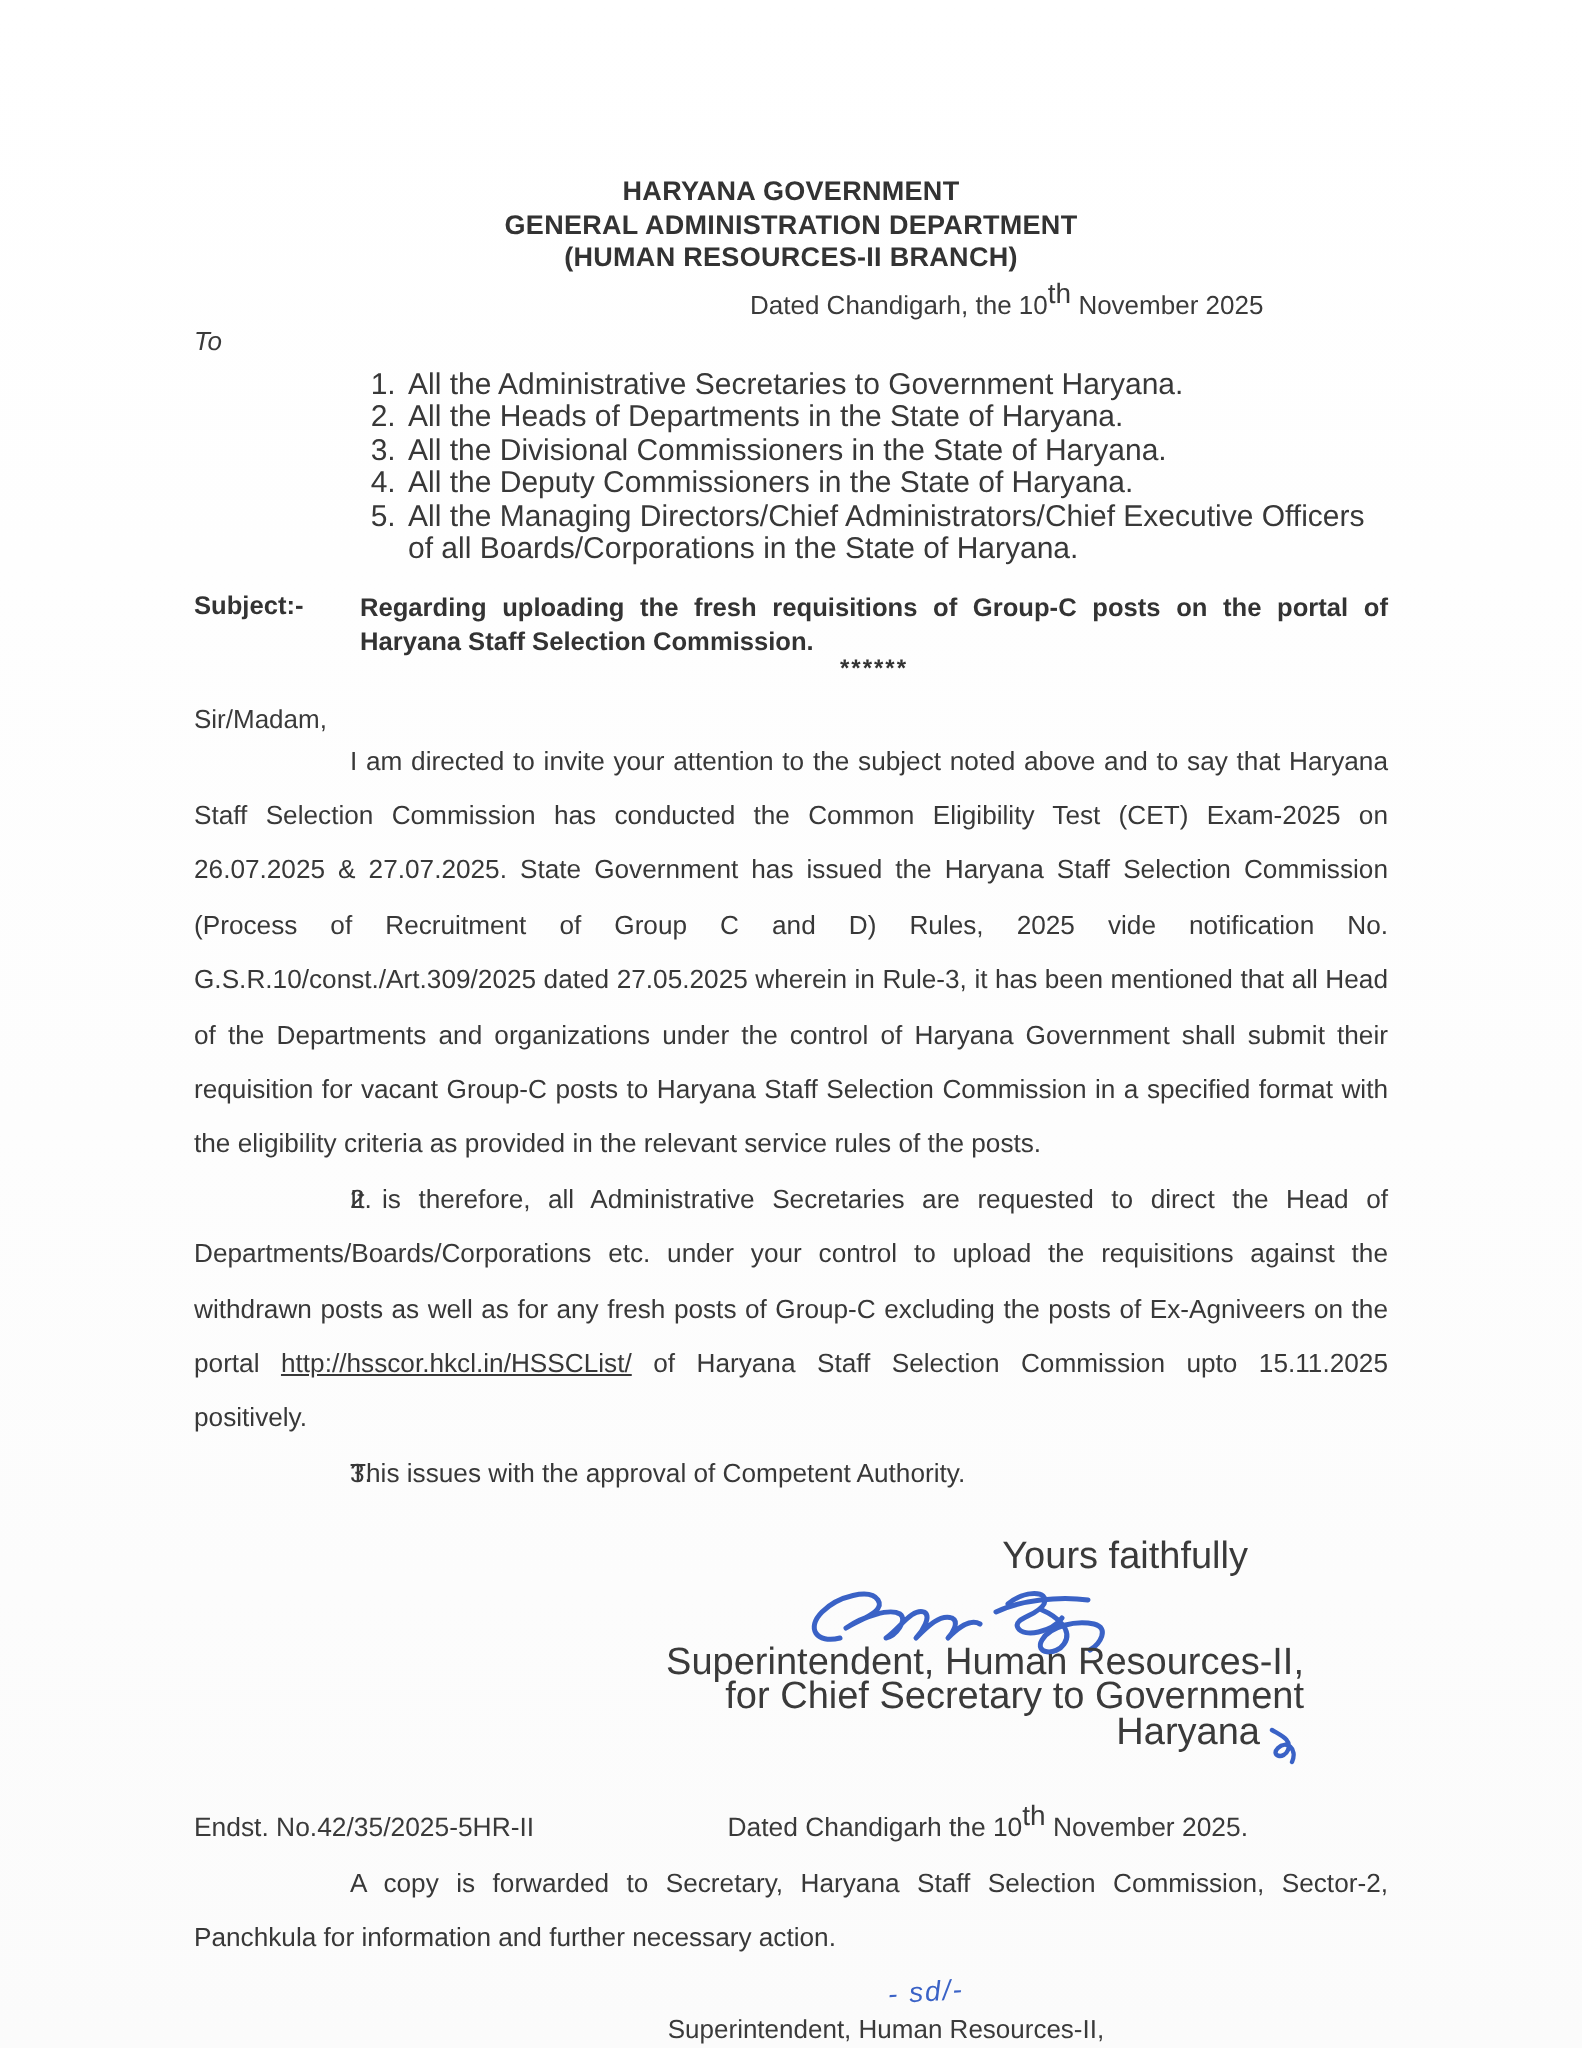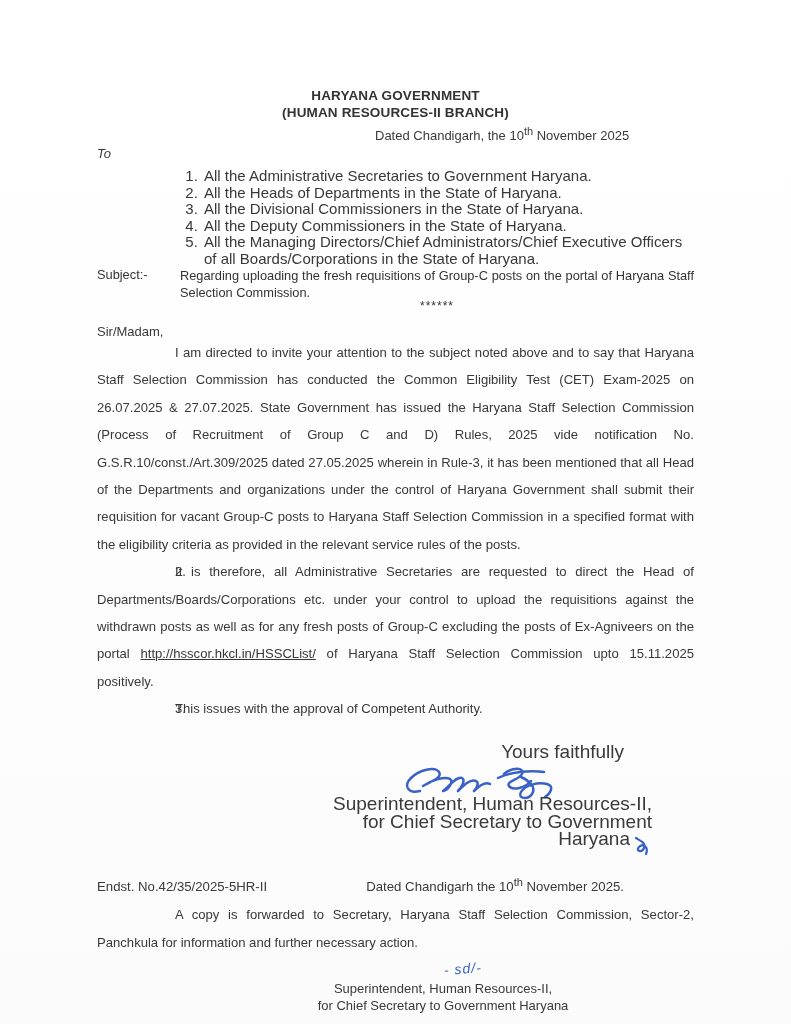--- a/index.html
+++ b/index.html
@@ -8,25 +8,25 @@
     width:791px; height:1024px;
     background:linear-gradient(180deg,#ffffff 0%,#fdfdfd 55%,#fbfbfb 100%);
     font-family:"Liberation Sans", sans-serif;
     color:#3a3a3a;
     padding:88px 97px 0 97px;
     position:relative;
     overflow:hidden;
   }
   .header { text-align:center; font-weight:bold; font-size:13.5px; line-height:16.5px; letter-spacing:0.15px; color:#333; }
   .date-line { font-size:13px; margin-top:7px; padding-left:278px; white-space:nowrap; }
-  sup { font-size:11px; vertical-align:super; line-height:0; }
+  sup { font-size:14px; vertical-align:super; line-height:0; }
   .to { font-size:13px; margin-top:3px;font-style:italic; }
   ol.addressees { margin:7px 0 0 83px; padding-left:22px; font-size:15px; line-height:16.5px; width:512px; color:#383838; }
   ol.addressees li { padding-left:2px; }
-  .subject-row { display:flex; font-weight:normal; font-size:12.8px; color:#333;justify-content:flex-end; }
+  .subject-row { display:flex; margin-top:11px; font-weight:bold; font-size:12.8px; color:#333;justify-content:flex-end; }
   .subject-label { width:83px; flex-shrink:0; }
   .subject-body { width:514px; }
   .subject-text { line-height:17px; text-align:justify; }
   .subject-sep { text-align:center; font-size:12px; letter-spacing:1px; line-height:11px; }
   .greeting { font-size:13px; margin-top:12px; }
   .bpara { font-size:13.1px; line-height:27.4px; text-align:justify; color:#383838; }
   .indent { text-indent:78px; }
   .numbered { position:relative; }
   .pnum { position:absolute; left:0; top:0; }
   .portal-link { color:#383838; }
@@ -40,20 +40,21 @@
   .sig-block2 { width:310px; margin:6px 96px 0 auto; text-align:center; font-size:13px; line-height:17.5px; }
   .sd-script { color:#3a62c6; font-style:italic; font-size:14px; display:inline-block; transform:rotate(-4deg); letter-spacing:1px; padding-left:40px; }
 </style>
 </head>
 <body>
 
 <div class="page">
 
   <div class="header">
     <div>HARYANA GOVERNMENT</div>
+    <div>GENERAL ADMINISTRATION DEPARTMENT</div>
     <div>(HUMAN RESOURCES-II BRANCH)</div>
   </div>
 
   <div class="date-line"><span>Dated Chandigarh, the 10</span><sup>th</sup><span> November 2025</span></div>
 
   <div class="to">To</div>
 
   <ol class="addressees">
     <li>All the Administrative Secretaries to Government Haryana.</li>
     <li>All the Heads of Departments in the State of Haryana.</li>

